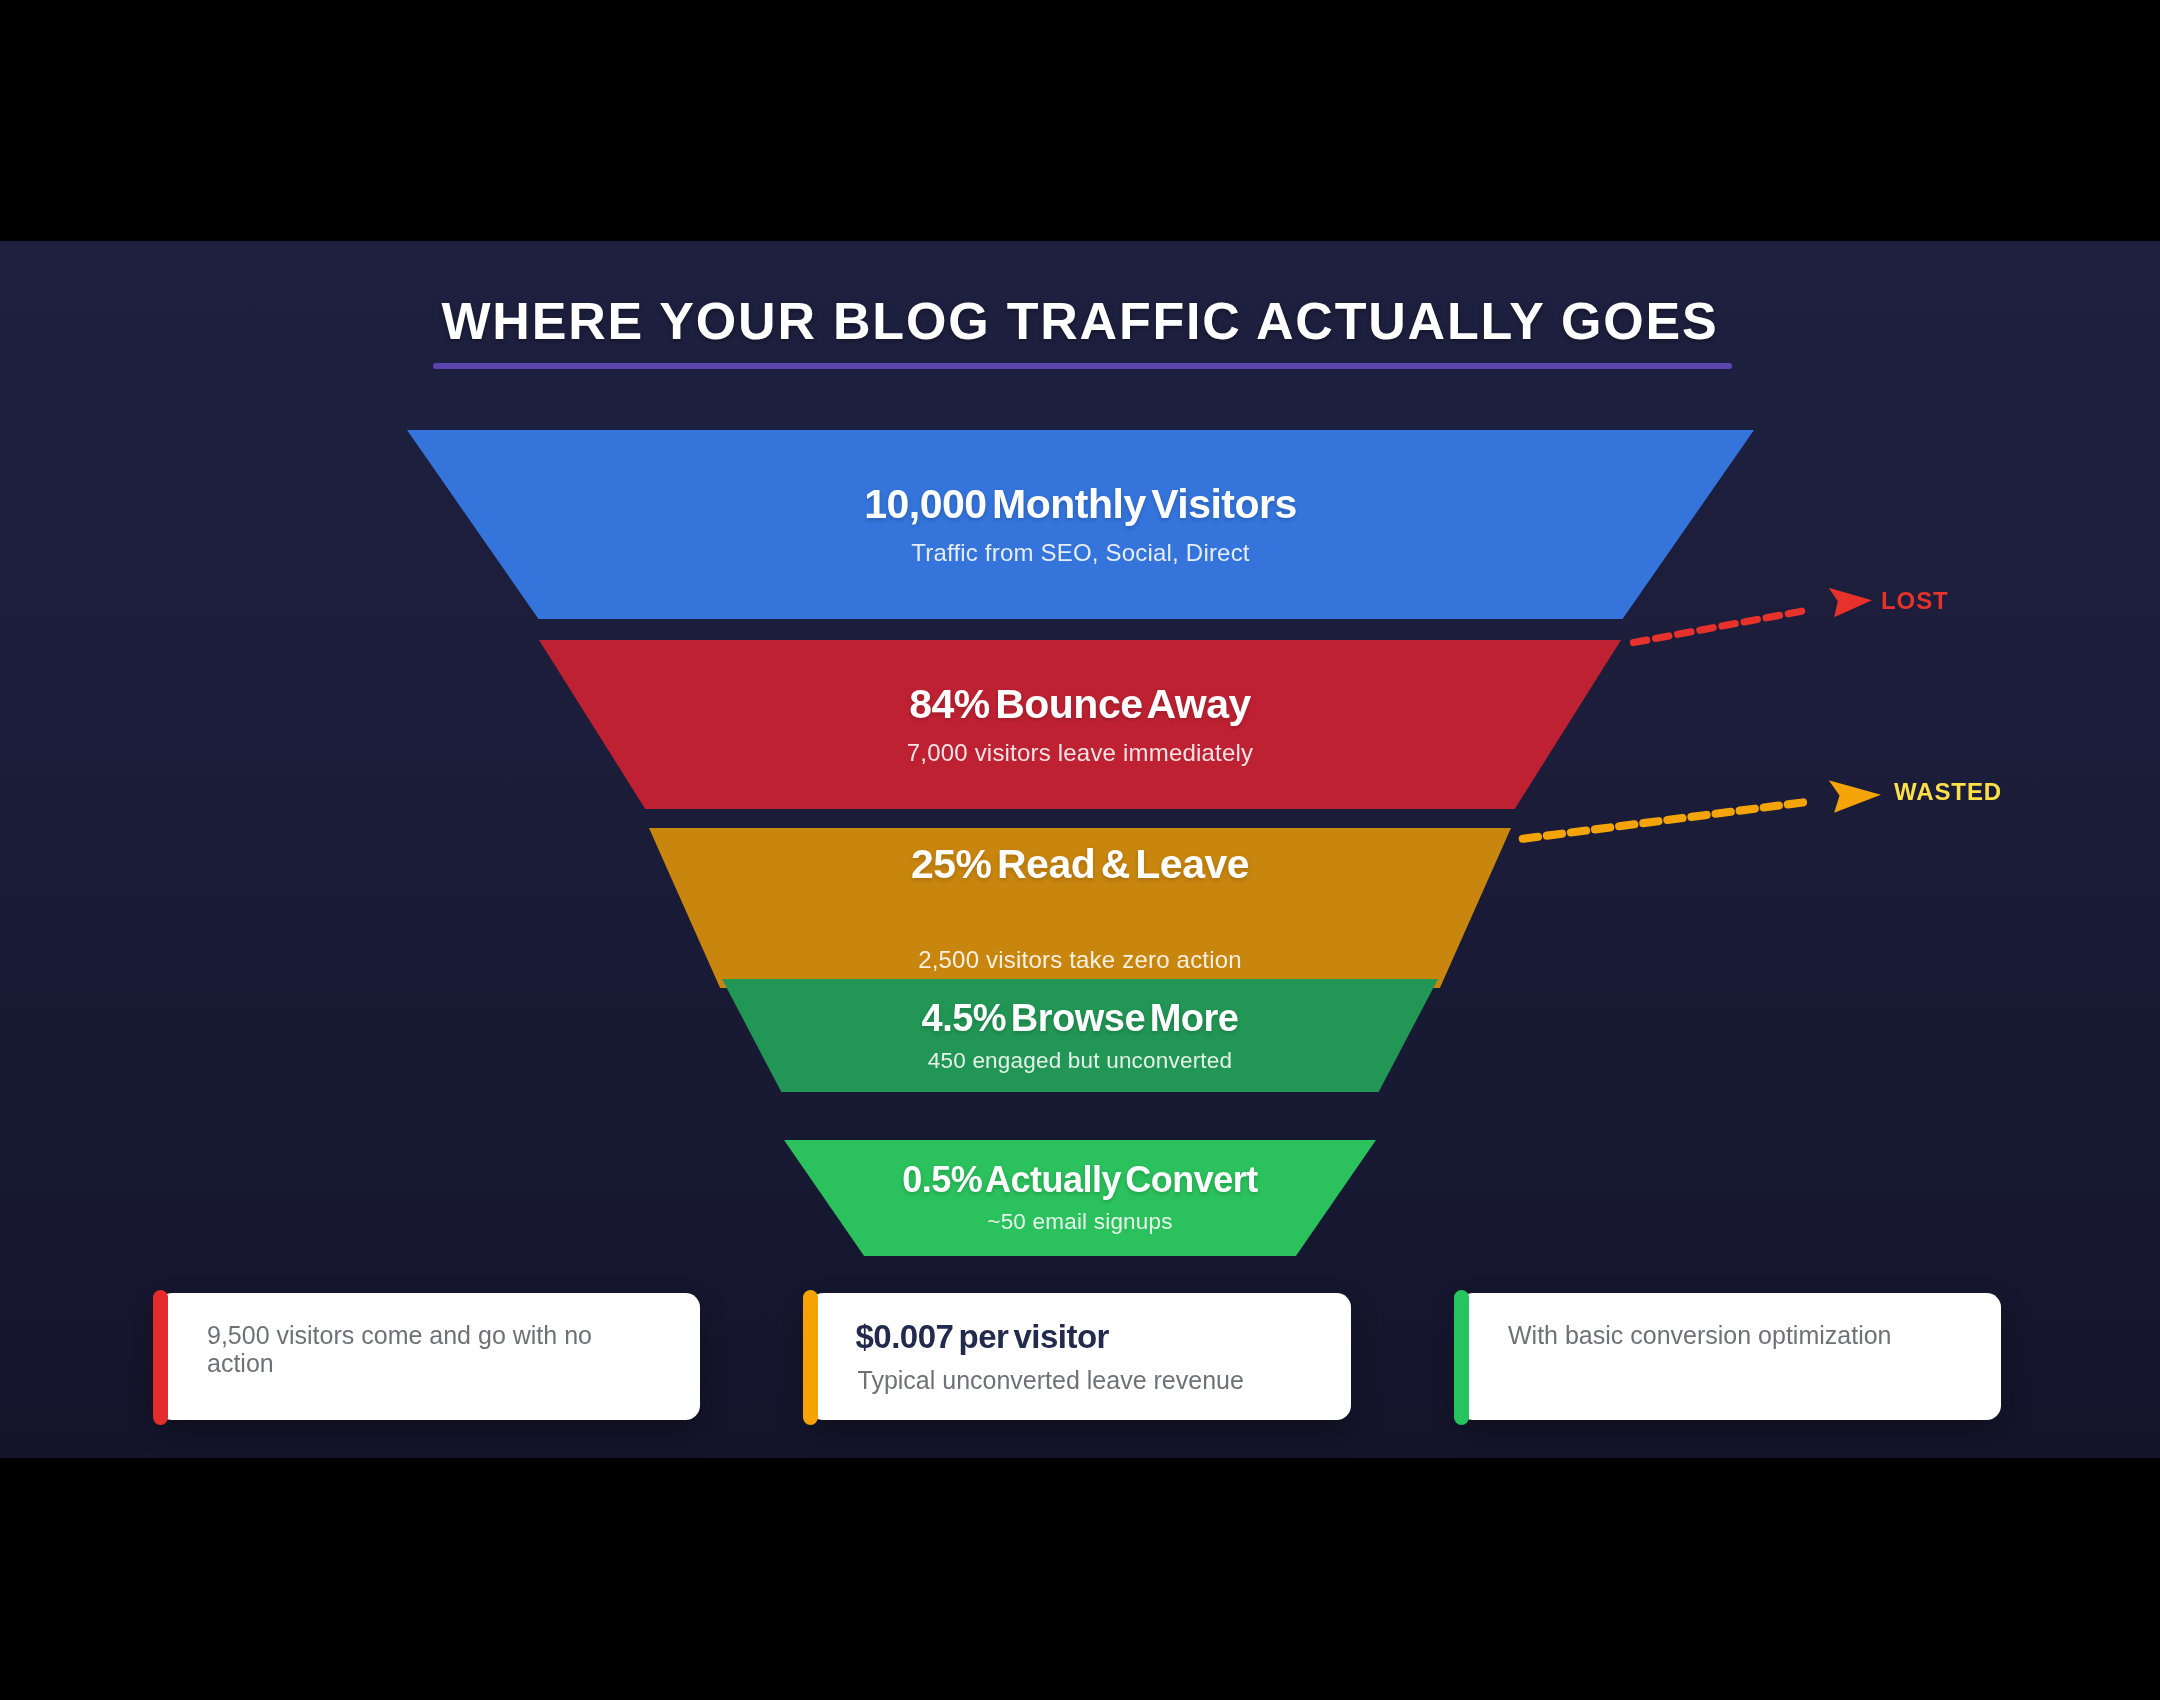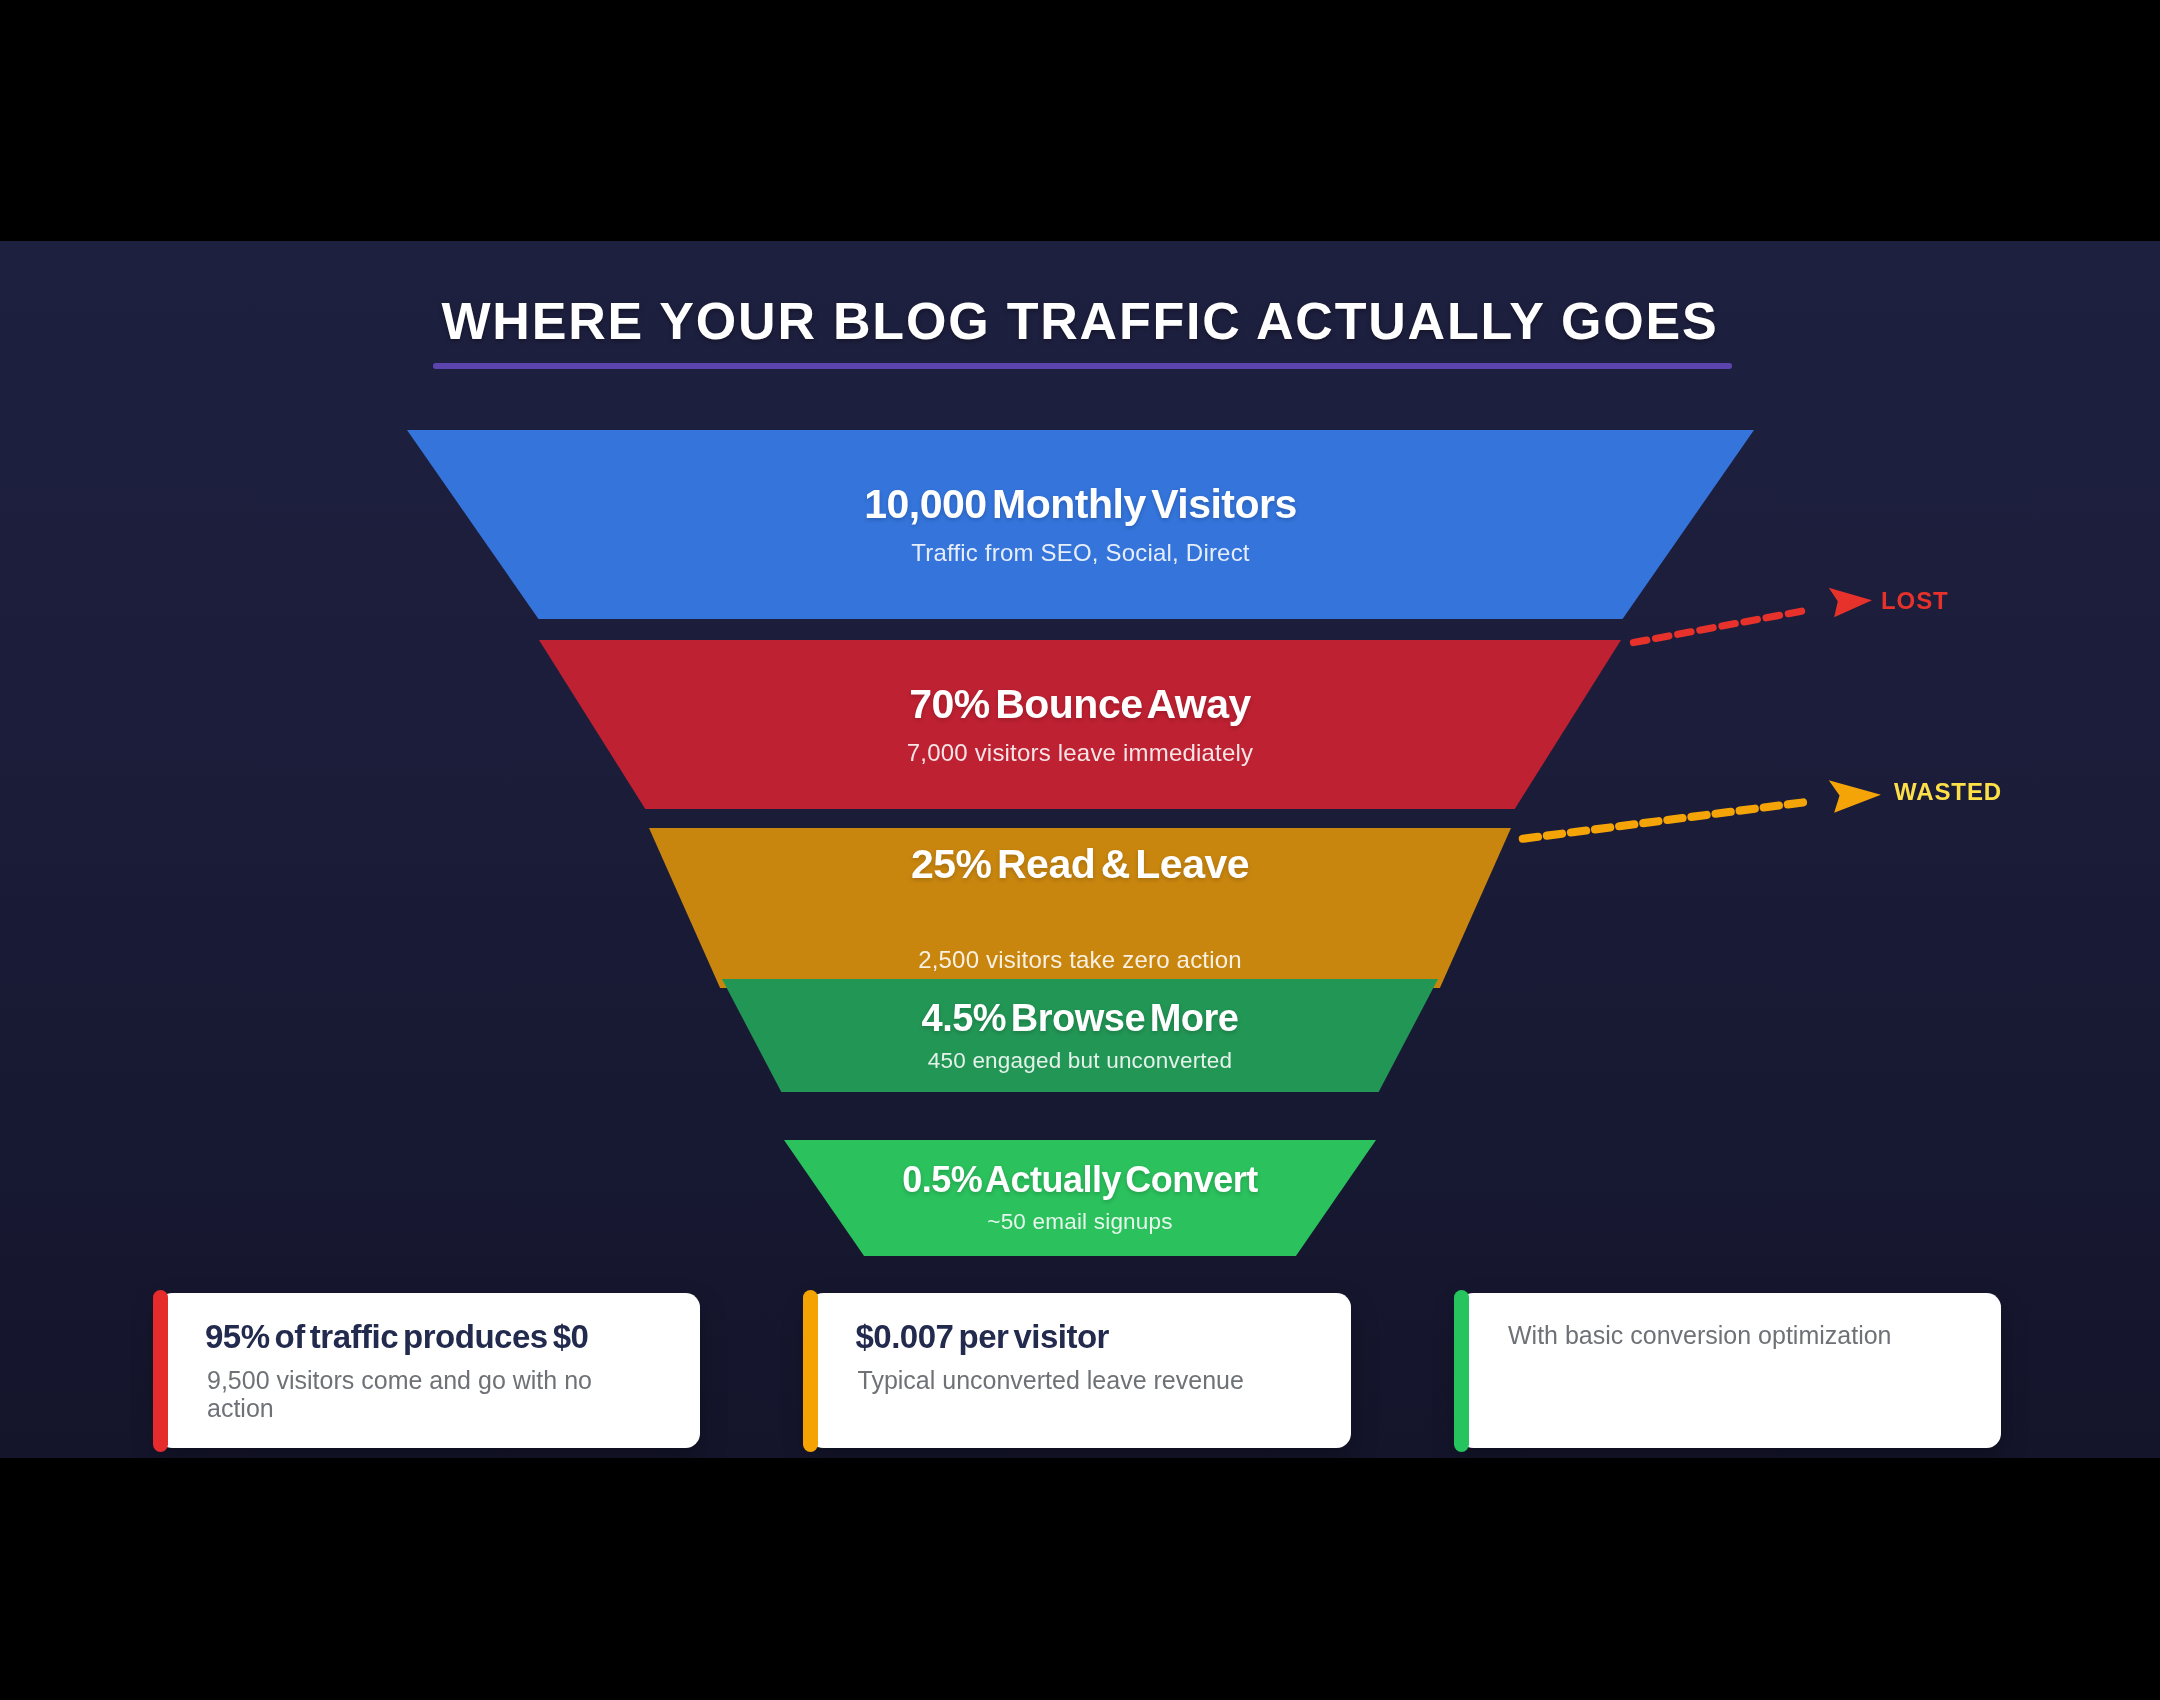--- a/index.html
+++ b/index.html
@@ -162,21 +162,21 @@
 <div class="slide">
   <div class="page-title">WHERE YOUR BLOG TRAFFIC ACTUALLY GOES</div>
   <div class="title-divider" style="background: rgb(91, 68, 174);"></div>
 
   <div class="stage stage-1" style="background: rgb(52, 116, 219);">
     <div class="stage-label">10,000 Monthly Visitors</div>
     <div class="stage-desc">Traffic from SEO, Social, Direct</div>
   </div>
 
   <div class="stage stage-2" style="background: rgb(190, 33, 50);">
-    <div class="stage-label">70% Bounce Away</div>
+    <div class="stage-label">84% Bounce Away</div>
     <div class="stage-desc">7,000 visitors leave immediately</div>
   </div>
 
   <div class="stage stage-3" style="background: rgb(201, 134, 15);">
     <div class="stage-label">25% Read &amp; Leave</div>
     <div class="stage-desc">2,500 visitors take zero action</div>
   </div>
 
   <div class="stage stage-4" style="background: rgb(34, 150, 85);">
     <div class="stage-label">4.5% Browse More</div>
@@ -199,21 +199,20 @@
     <polygon points="2032,867 2090,883 2038,903 2044,884" style="fill: rgb(244, 164, 6);"></polygon>
   </g>
 </svg>
 
 <div class="annotation-label lost" style="color: rgb(230, 50, 43);">LOST</div>
 <div class="annotation-label wasted" style="color: #fde047;">WASTED</div>
 
 <div class="callouts">
   <div class="callout">
     <div class="accent" style="background: rgb(229, 43, 43);"></div>
-    <p class="callout-title">95% of traffic produces $0</p>
     <p class="callout-desc">9,500 visitors come and go with no action</p>
   </div>
   <div class="callout">
     <div class="accent" style="background: rgb(245, 163, 2);"></div>
     <p class="callout-title">$0.007 per visitor</p>
     <p class="callout-desc">Typical unconverted leave revenue</p>
   </div>
   <div class="callout">
     <div class="accent" style="background: rgb(38, 196, 95);"></div>
     <p class="callout-desc">With basic conversion optimization</p>

